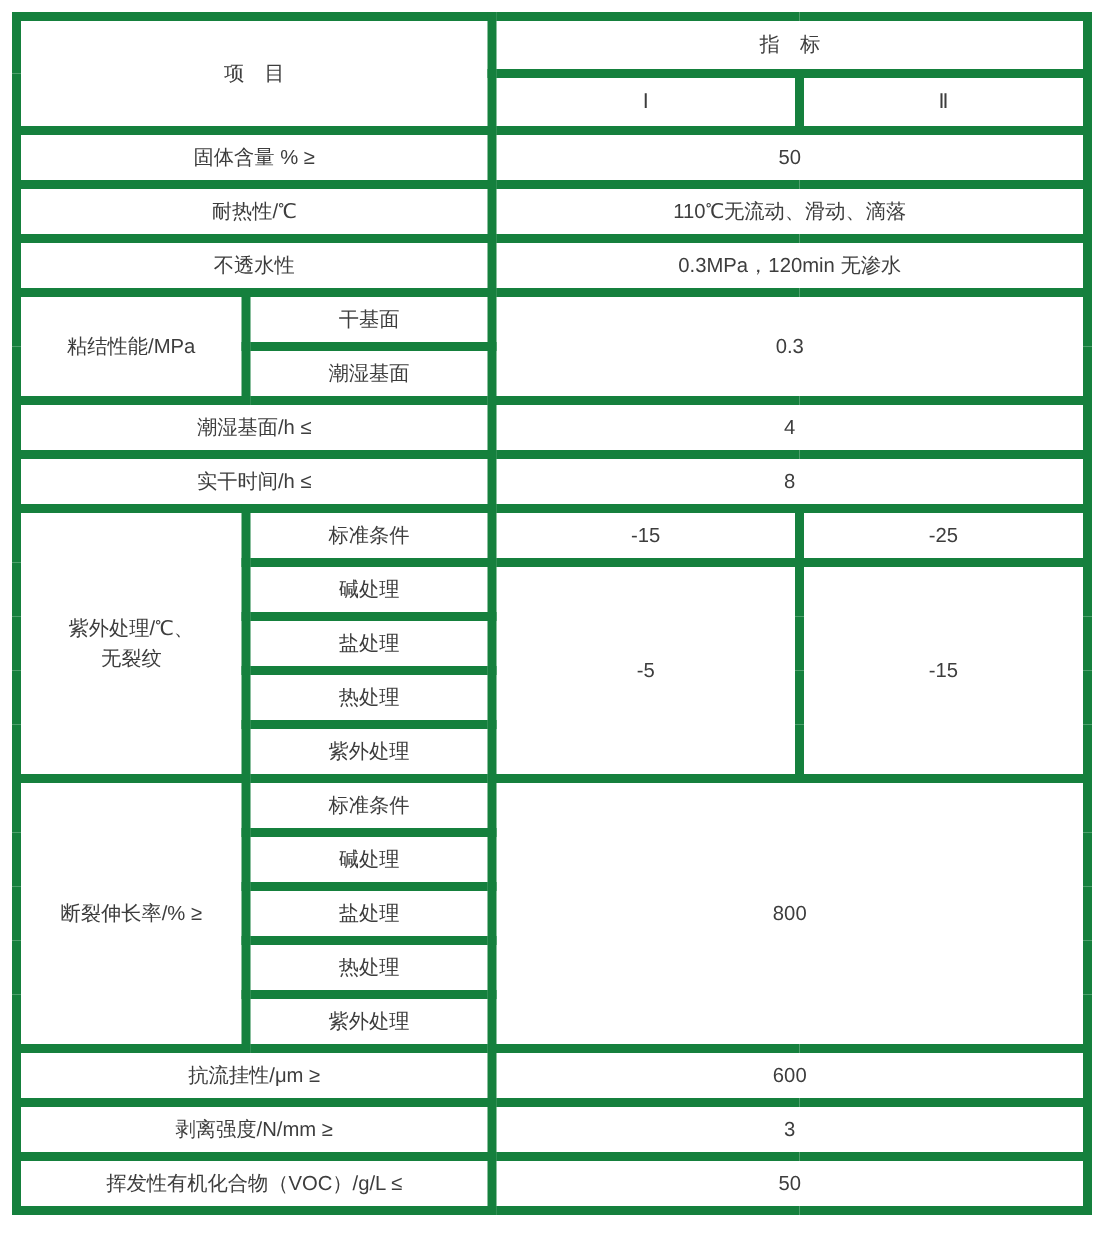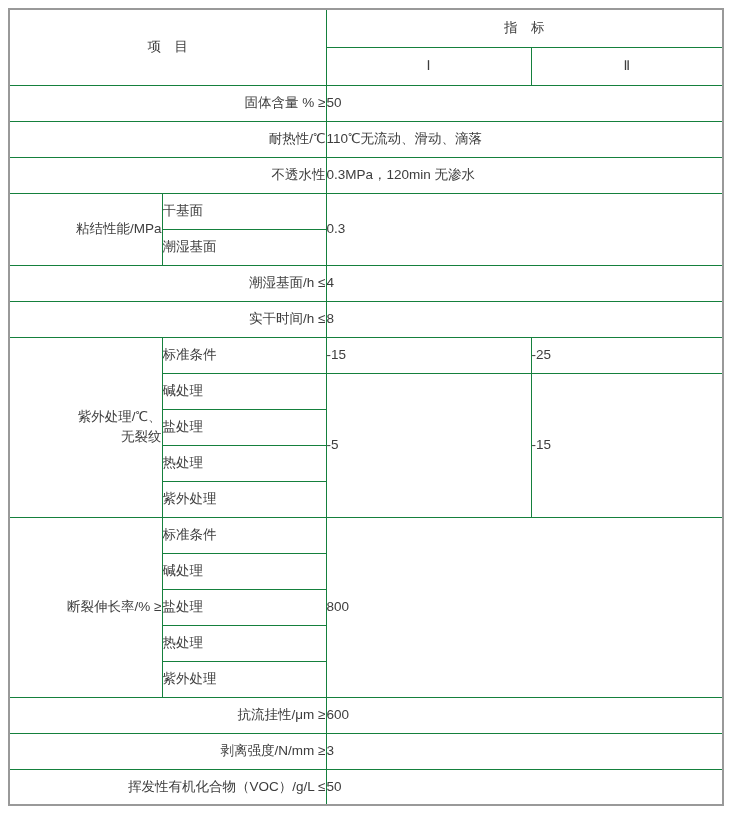--- a/index.html
+++ b/index.html
@@ -16,46 +16,46 @@
     background: #ffffff;
   }
   table.spec {
     border-collapse: collapse;
     table-layout: fixed;
     width: 714px;
     border: 2px solid #999999;
     color: #3d3d3d;
   }
   table.spec td {
-    border: 1px solid #15803d;
+    border: 6px solid #15803d;
     font-size: 13.5px;
     line-height: 1.45;
     vertical-align: middle;
     padding: 0;
     overflow: hidden;
   }
   tr.hrow { height: 38px; }
   tr.r    { height: 36px; }
   td.hdr {
     text-align: center;
   }
   td.label {
-    text-align: right;
+    text-align: center;
     padding-left: 24px;
     padding-right: 8px;
     white-space: pre-line;
     margin-left: 19px;
   }
   td.sub {
-    text-align: left;
+    text-align: center;
     padding-left: 25px;
     padding-right: 6px;
   }
   td.val {
-    text-align: left;
+    text-align: center;
   }
 </style>
 </head>
 <body>
 
 <div class="page">
   <table class="spec">
     <colgroup>
       <col style="width:153px">
       <col style="width:164px">

